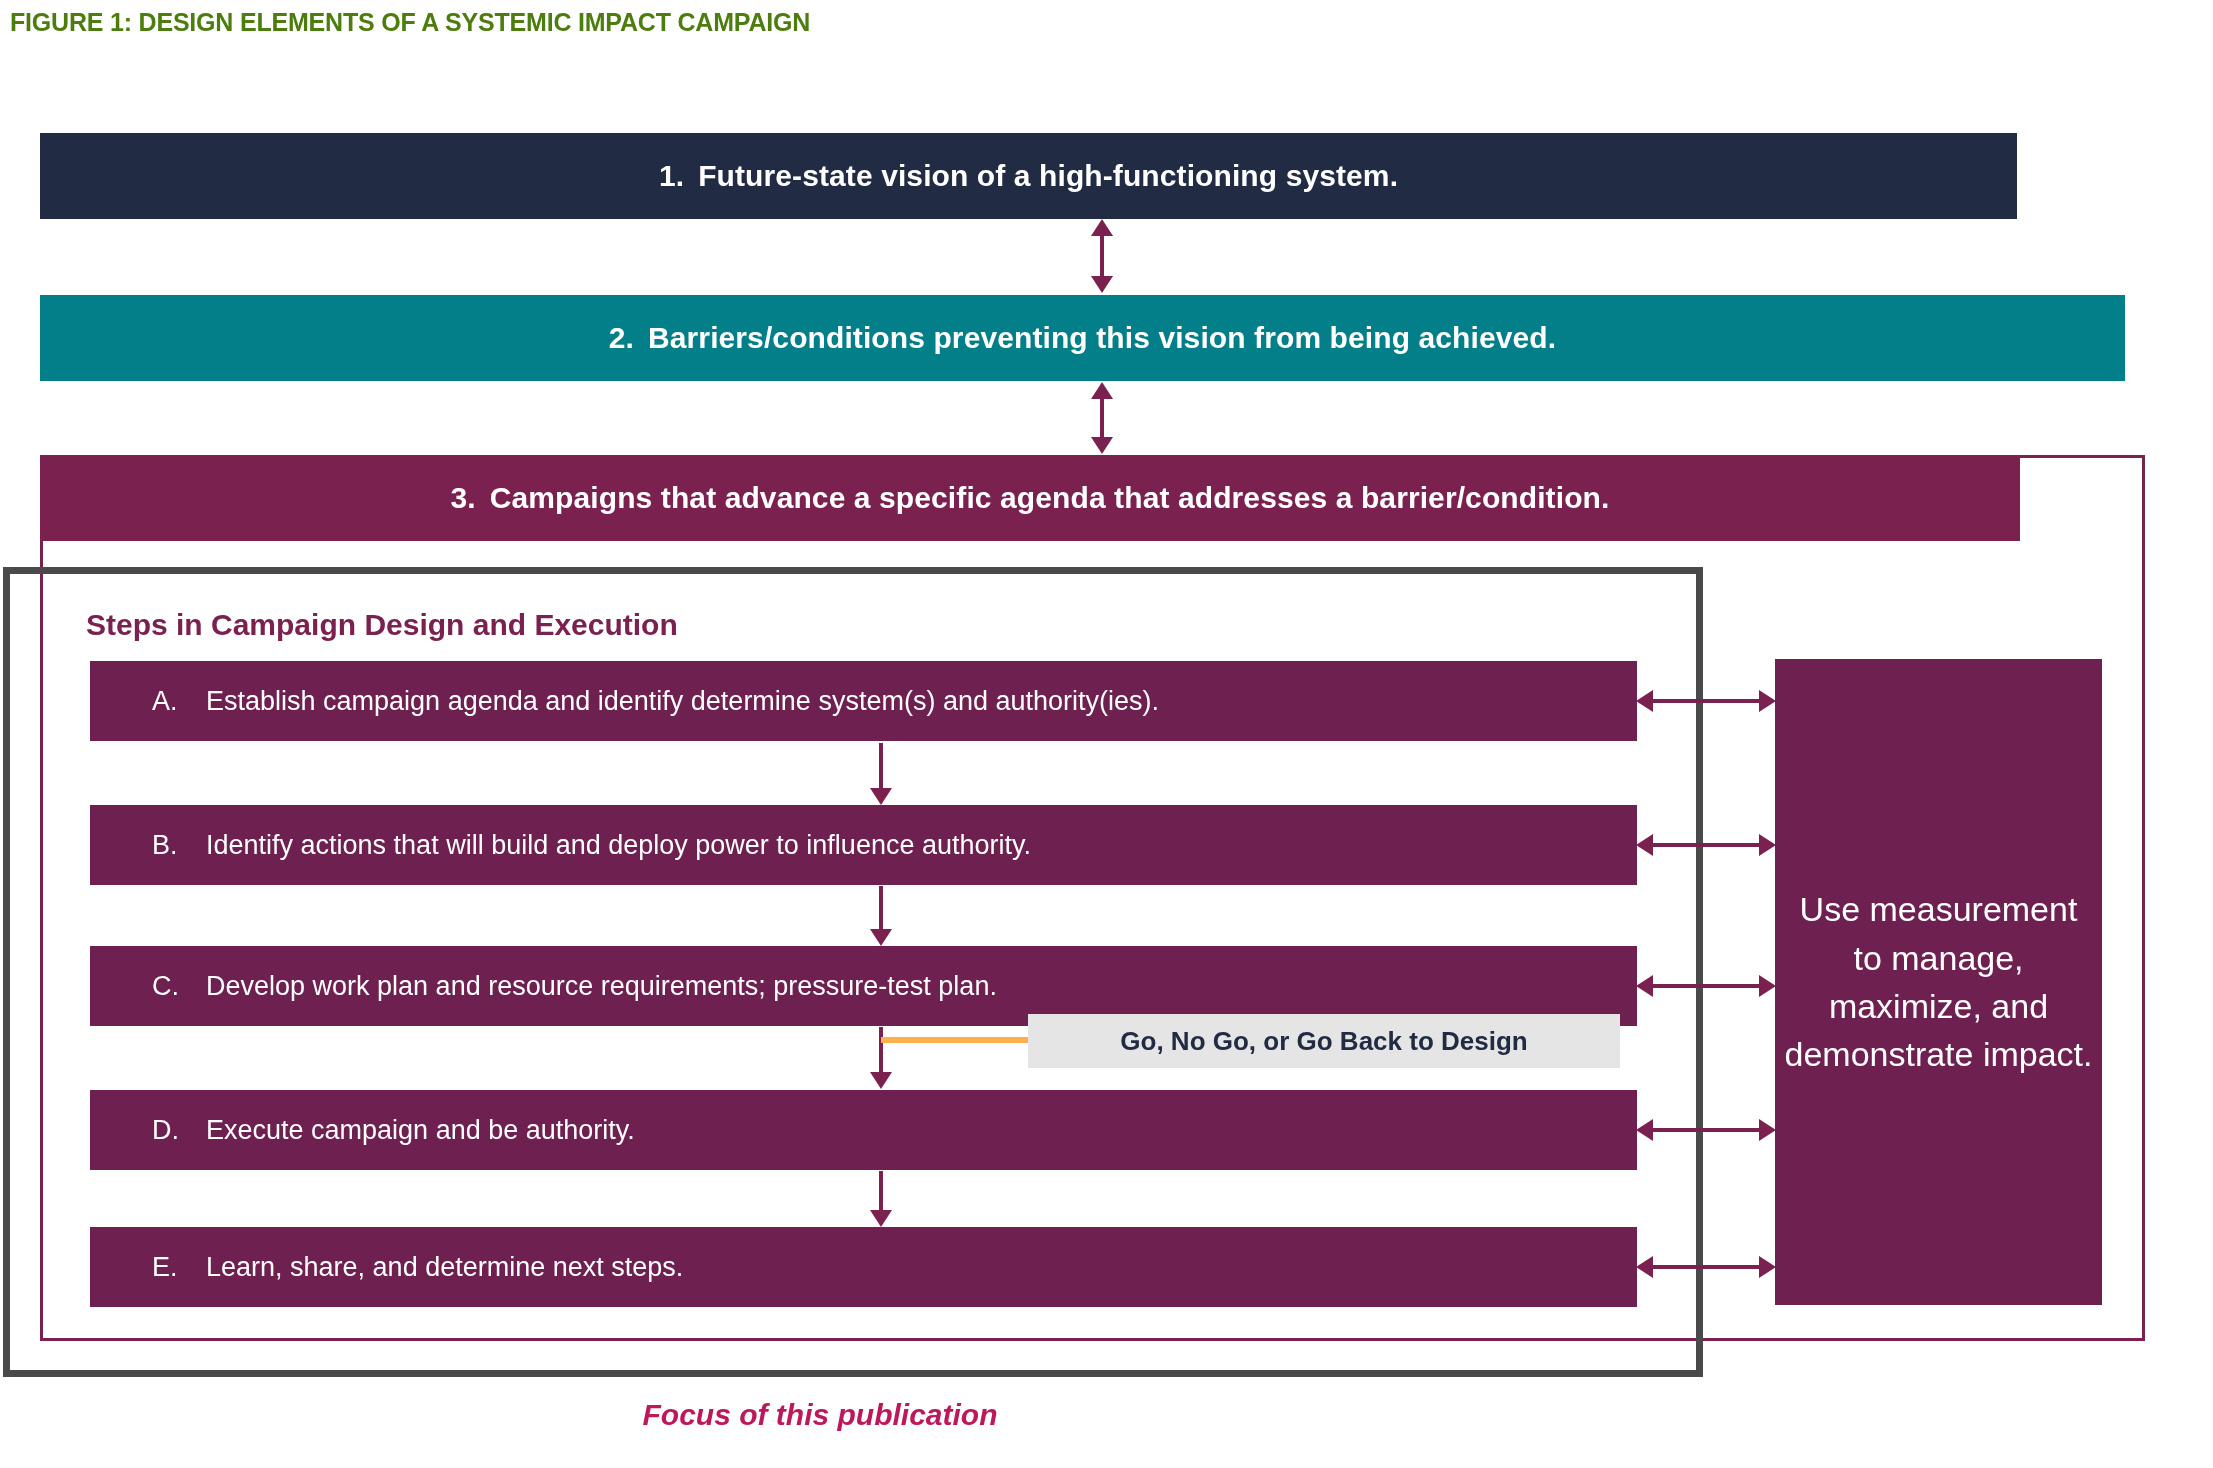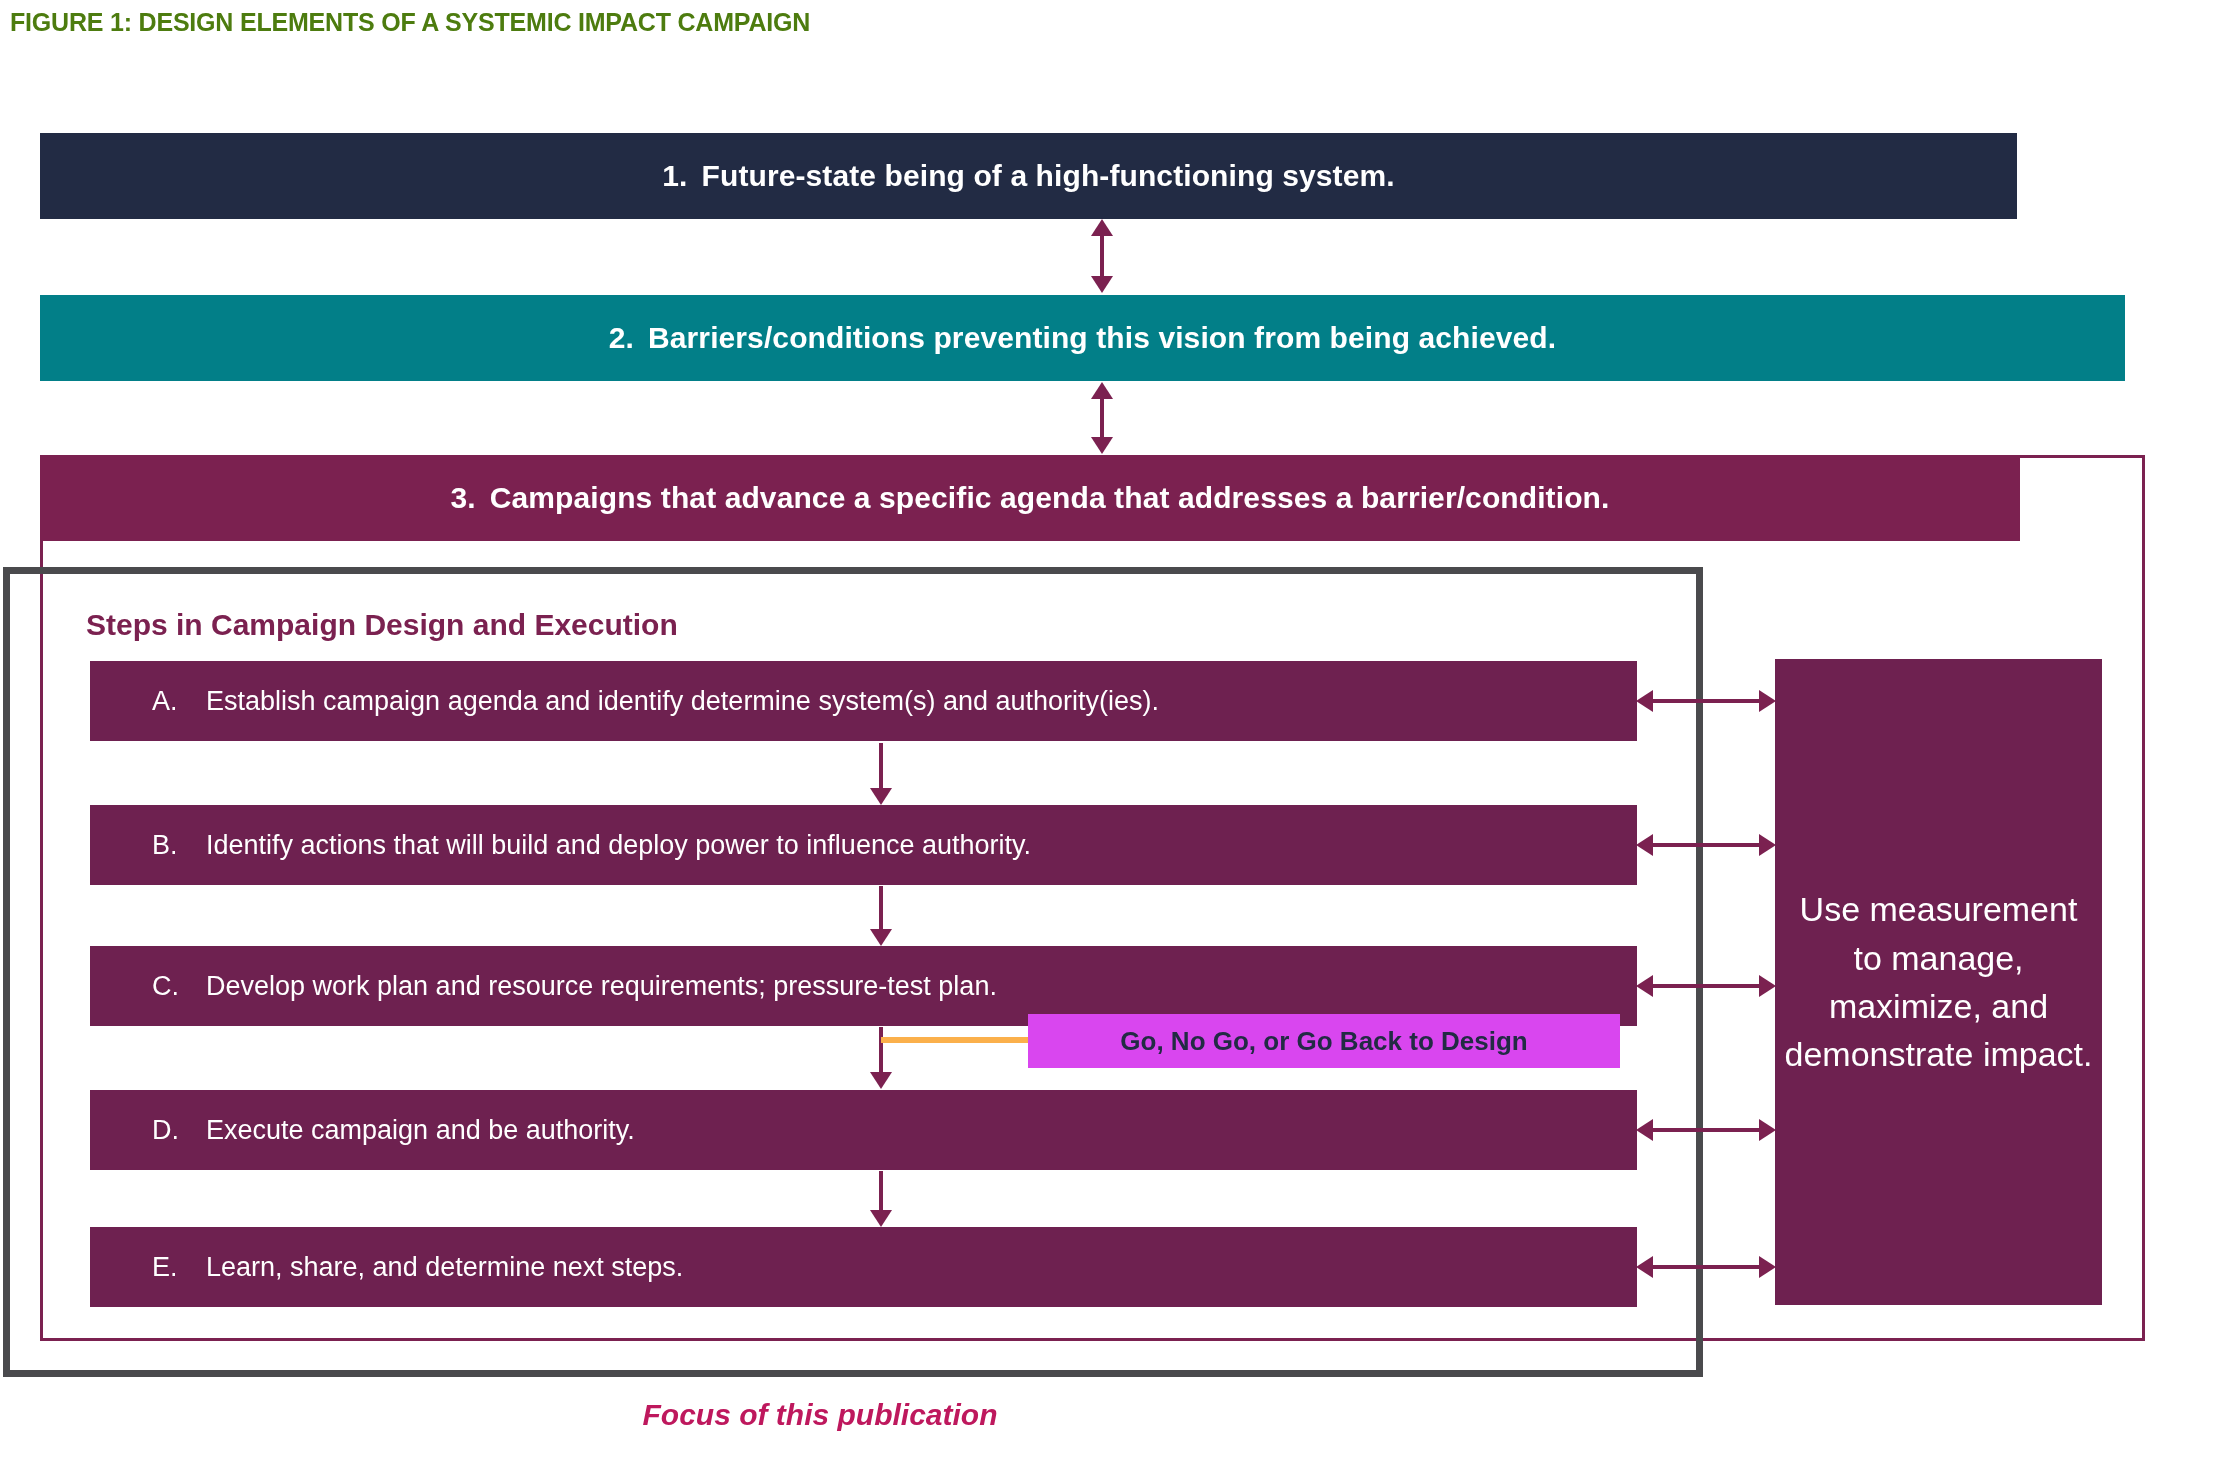--- a/index.html
+++ b/index.html
@@ -239,21 +239,21 @@
     box-sizing: border-box;
   }
 
   
   #gonogo-box {
     position: absolute;
     left: 1028px;
     top: 1014px;
     width: 592px;
     height: 54px;
-    background: #d946ef;
+    background: #e5e5e5;
     color: #222B44;
     font-size: 26px;
     font-weight: bold;
     display: flex;
     align-items: center;
     justify-content: center;
     box-sizing: border-box;
   }
   #gonogo-connector {
     position: absolute;
@@ -280,21 +280,21 @@
 </head>
 <body>
 
 <div id="canvas">
 
   <div class="fig-title">FIGURE 1: DESIGN ELEMENTS OF A SYSTEMIC IMPACT CAMPAIGN</div>
 
   <div class="level-bar" id="bar-vision">
     <span>1.</span>
     <span style="width:14px;display:inline-block;"></span>
-    <span>Future-state being of a high-functioning system.</span>
+    <span>Future-state vision of a high-functioning system.</span>
   </div>
 
   <div class="dbl-vert" id="dbl-1-2"></div>
 
   <div class="level-bar" id="bar-barriers">
     <span>2.</span>
     <span style="width:14px;display:inline-block;"></span>
     <span>Barriers/conditions preventing this vision from being achieved.</span>
   </div>
 

